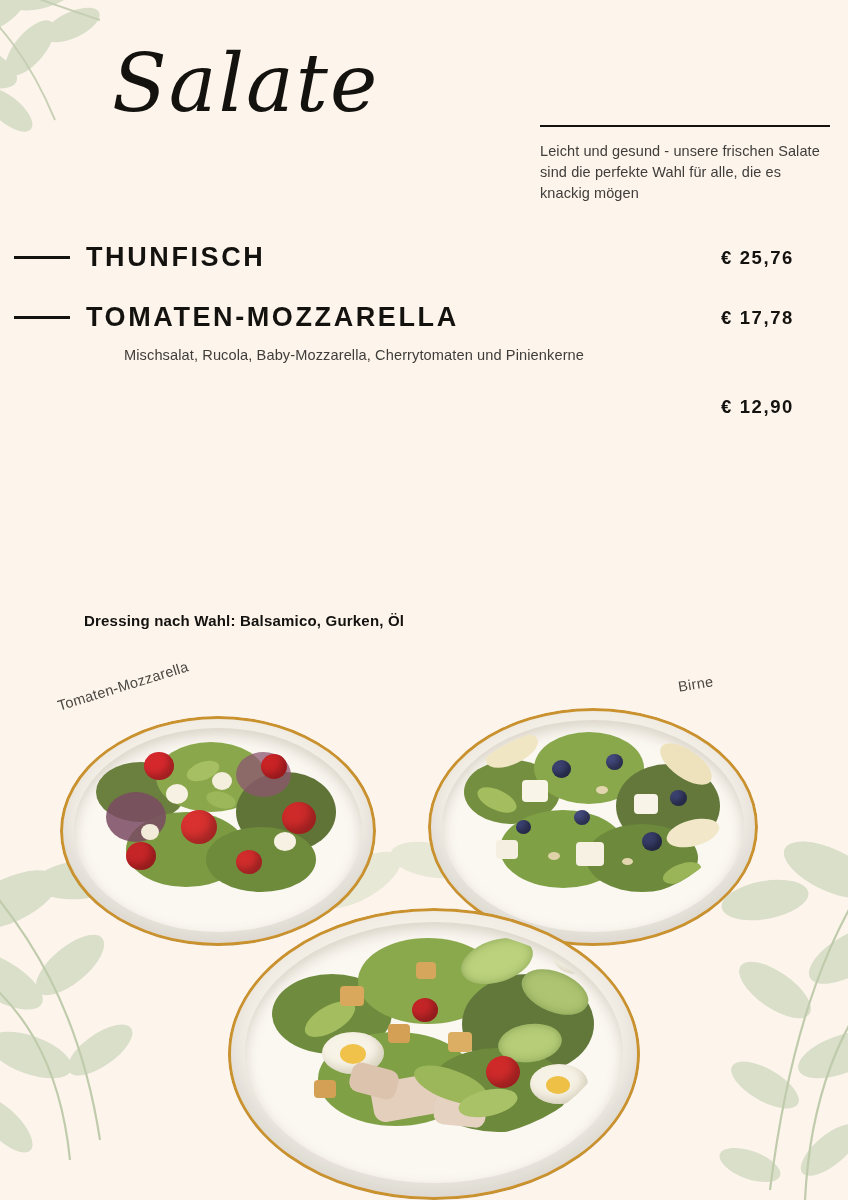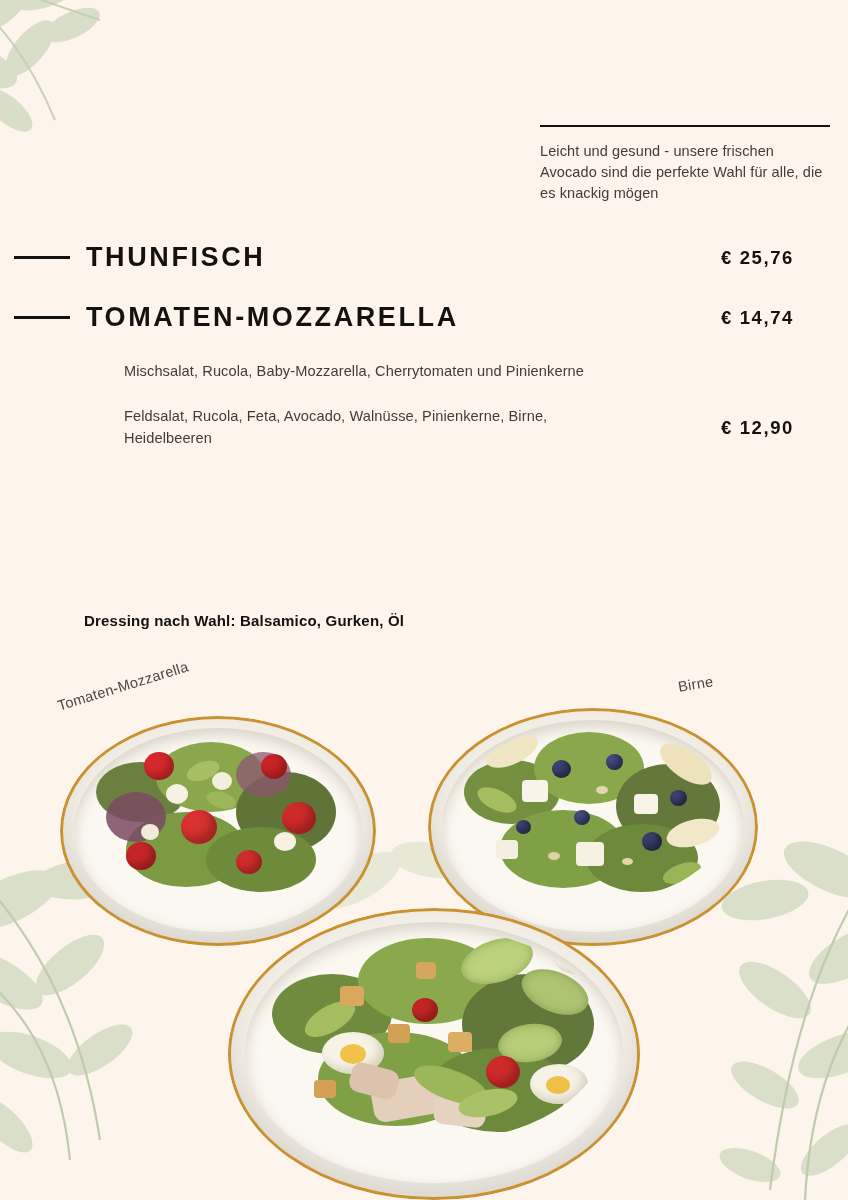--- a/index.html
+++ b/index.html
@@ -90,21 +90,21 @@
     color: #14120f;
   }
   .item-desc {
     margin: 8px 0 0 124px;
     width: 470px;
     font-size: 14.6px;
     line-height: 1.5;
     color: #3f3d3a;
     letter-spacing: .1px;
   }
-  .item.tight .item-desc { margin-top: 23px; }
+  .item.tight .item-desc { margin-top: 7px; }
 
   .dressing {
     position: absolute;
     top: 612px;
     left: 84px;
     font-size: 15px;
     font-weight: 700;
     color: #14120f;
     letter-spacing: .2px;
   }
@@ -203,48 +203,48 @@
   <svg class="leaf-deco" id="leaf-mid" viewBox="0 0 250 220">
     <g fill="#c7d3b5" opacity=".7">
       <ellipse cx="60" cy="60" rx="46" ry="19" transform="rotate(-30 60 60)"></ellipse>
       <ellipse cx="130" cy="40" rx="40" ry="17" transform="rotate(10 130 40)"></ellipse>
       <ellipse cx="95" cy="130" rx="44" ry="18" transform="rotate(-55 95 130)"></ellipse>
       <ellipse cx="175" cy="110" rx="38" ry="16" transform="rotate(25 175 110)"></ellipse>
       <ellipse cx="45" cy="175" rx="34" ry="14" transform="rotate(35 45 175)"></ellipse>
     </g>
   </svg>
 
+  <div class="title">Salate</div>
 
   <div class="intro-wrap">
     <div class="intro-rule"></div>
-    <div class="intro-text">Leicht und gesund - unsere frischen Avocado sind die perfekte Wahl für alle, die es knackig mögen</div>
+    <div class="intro-text">Leicht und gesund - unsere frischen Salate sind die perfekte Wahl für alle, die es knackig mögen</div>
   </div>
 
   <div class="menu">
 
     <div class="item">
       <div class="item-head">
         <span class="dash"></span>
         <span class="item-name">THUNFISCH</span>
       </div>
       <div class="item-price">€ 25,76</div>
     </div>
 
     <div class="item tight" style="margin-top:18px;">
       <div class="item-head">
         <span class="dash"></span>
         <span class="item-name">TOMATEN-MOZZARELLA</span>
       </div>
-      <div class="item-price">€ 14,74</div>
+      <div class="item-price">€ 17,78</div>
       <div class="item-desc">Mischsalat, Rucola, Baby-Mozzarella, Cherrytomaten und Pinienkerne</div>
     </div>
 
     <div class="item tight" style="margin-top:18px;">
       <div class="item-price">€ 12,90</div>
-      <div class="item-desc">Feldsalat, Rucola, Feta, Avocado, Walnüsse, Pinienkerne, Birne, Heidelbeeren</div>
     </div>
 
   </div>
 
   <div class="dressing">Dressing nach Wahl: Balsamico, Gurken, Öl</div>
 
   <div class="bowl-label" id="label-tomaten">Tomaten-Mozzarella</div>
   <div class="bowl-label" id="label-birne">Birne</div>
   <div class="bowl-label" id="label-thunfisch">Thunfisch</div>
 

